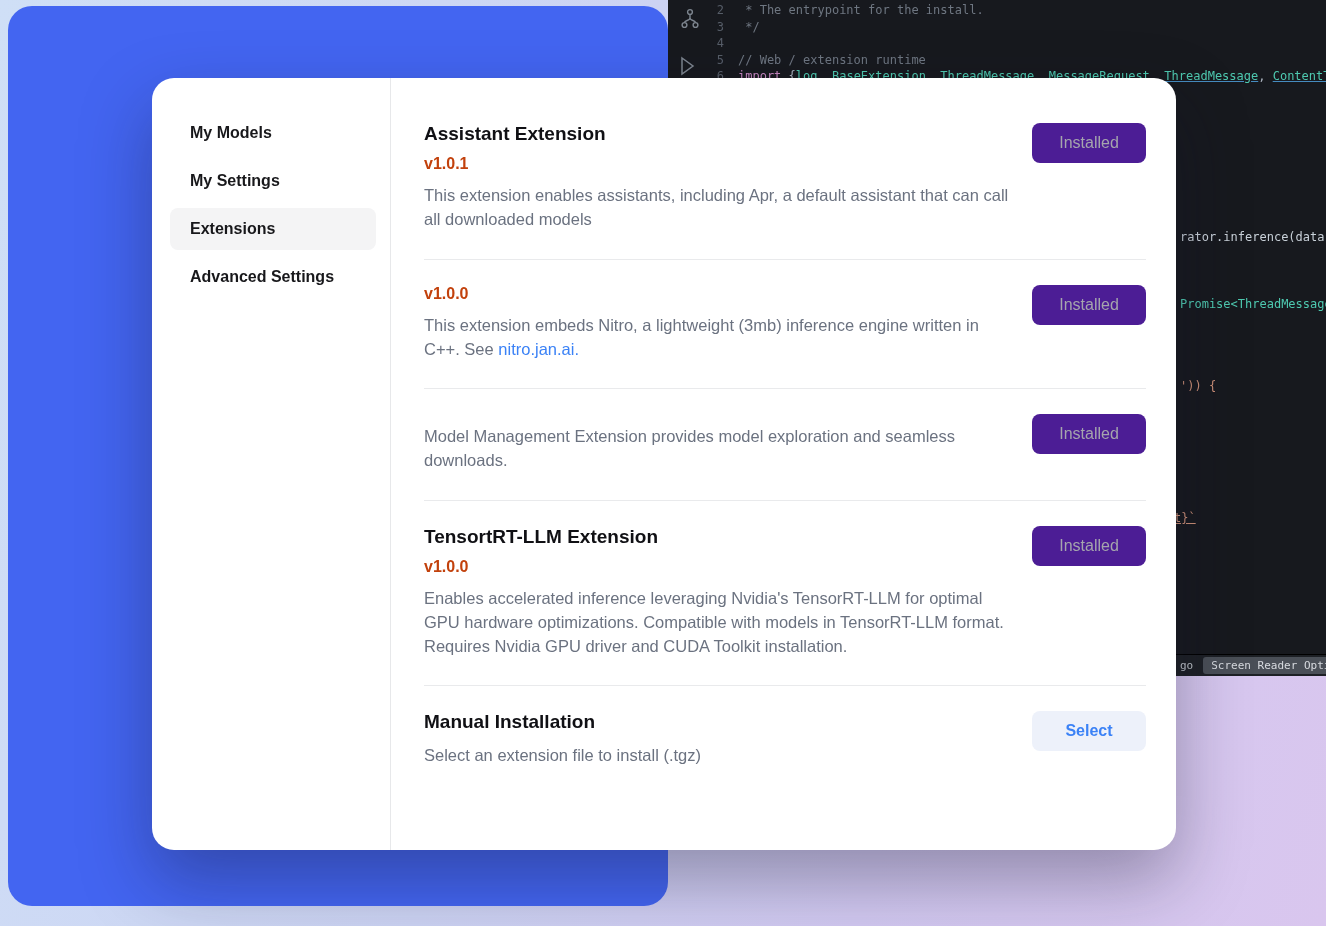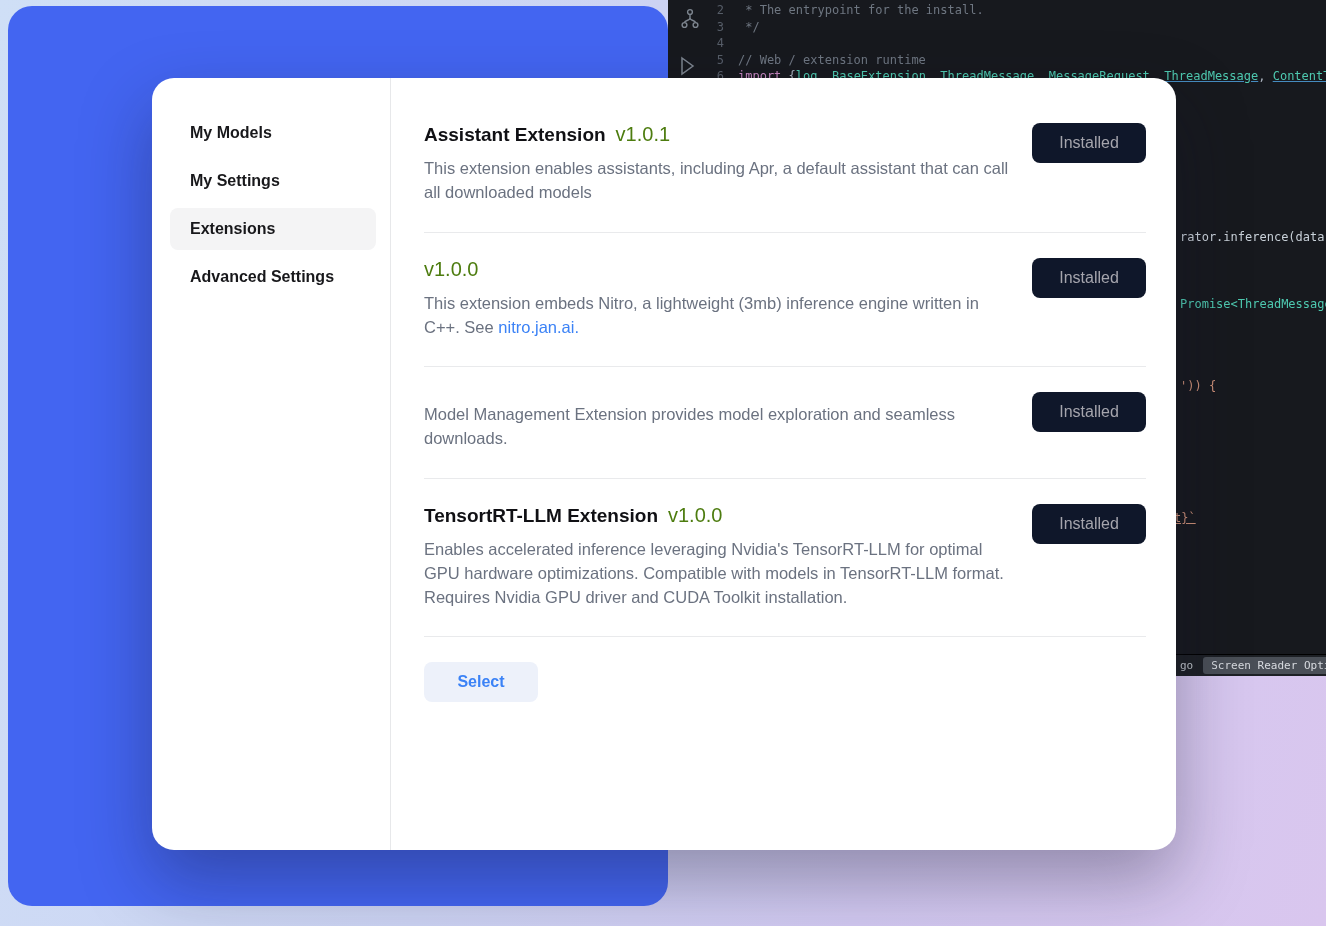--- a/index.html
+++ b/index.html
@@ -44,25 +44,25 @@
     display:flex; overflow:hidden; }
   .sidebar { width:239px; flex:0 0 auto; border-right:1px solid #e7e8ea; padding:34px 14px 0 18px; }
   .side-item { padding:12px 20px; margin-bottom:6px; border-radius:8px; font-size:16px;
     font-weight:700; color:#18181b; cursor:pointer; }
   .side-item.active { background:#f4f4f5; }
   .content { flex:1; padding:20px 30px 0 33px; overflow:hidden; }
   .ext-row { display:flex; justify-content:space-between; align-items:flex-start;
     padding:25px 0 27px; border-bottom:1px solid #e9eaec; }
   .ext-row.last { border-bottom:none; }
   .ext-info { width:588px; }
-  .ext-title { font-size:19px; font-weight:700; color:#101014; display:flex; align-items:baseline; gap:10px; }
-  .ext-version { font-size:20px; font-weight:400; color:#4d7c0f; }
+  .ext-title { font-size:19px; font-weight:700; color:#101014; display:flex; align-items:baseline; gap:10px;flex-direction:column; }
+  .ext-version { font-size:16px; font-weight:700; color:#c2410c; }
   .ext-desc { margin-top:10px; font-size:16.5px; line-height:1.47; color:#6b7280; }
   .ext-desc a { color:#3b82f6; text-decoration:none; cursor:pointer; }
-  .btn { min-width:114px; padding:11px 18px; border:none; border-radius:8px; background:#0f172a;
+  .btn { min-width:114px; padding:11px 18px; border:none; border-radius:8px; background:#4c1d95;
     font-family:"Liberation Sans", sans-serif; font-size:16px; font-weight:500; color:#a5a5ad;
     text-align:center; cursor:default; flex:0 0 auto; }
   .btn.select { background:#edf1fa; color:#3b82f6; font-weight:600; cursor:pointer; }
 </style>
 </head>
 <body>
 
 <div class="canvas">
 
   <div class="blue-panel"></div>
@@ -172,19 +172,25 @@
           <div class="ext-title">
             <span>TensortRT-LLM Extension</span>
             <span class="ext-version">v1.0.0</span>
           </div>
           <p class="ext-desc">Enables accelerated inference leveraging Nvidia's TensorRT-LLM for optimal GPU hardware optimizations. Compatible with models in TensorRT-LLM format. Requires Nvidia GPU driver and CUDA Toolkit installation.</p>
         </div>
         <button class="btn">Installed</button>
       </div>
 
       <div class="ext-row last">
+        <div class="ext-info">
+          <div class="ext-title">
+            <span>Manual Installation</span>
+          </div>
+          <p class="ext-desc">Select an extension file to install (.tgz)</p>
+        </div>
         <button class="btn select">Select</button>
       </div>
 
     </div>
   </div>
 
 </div>
 
 </body></html>

